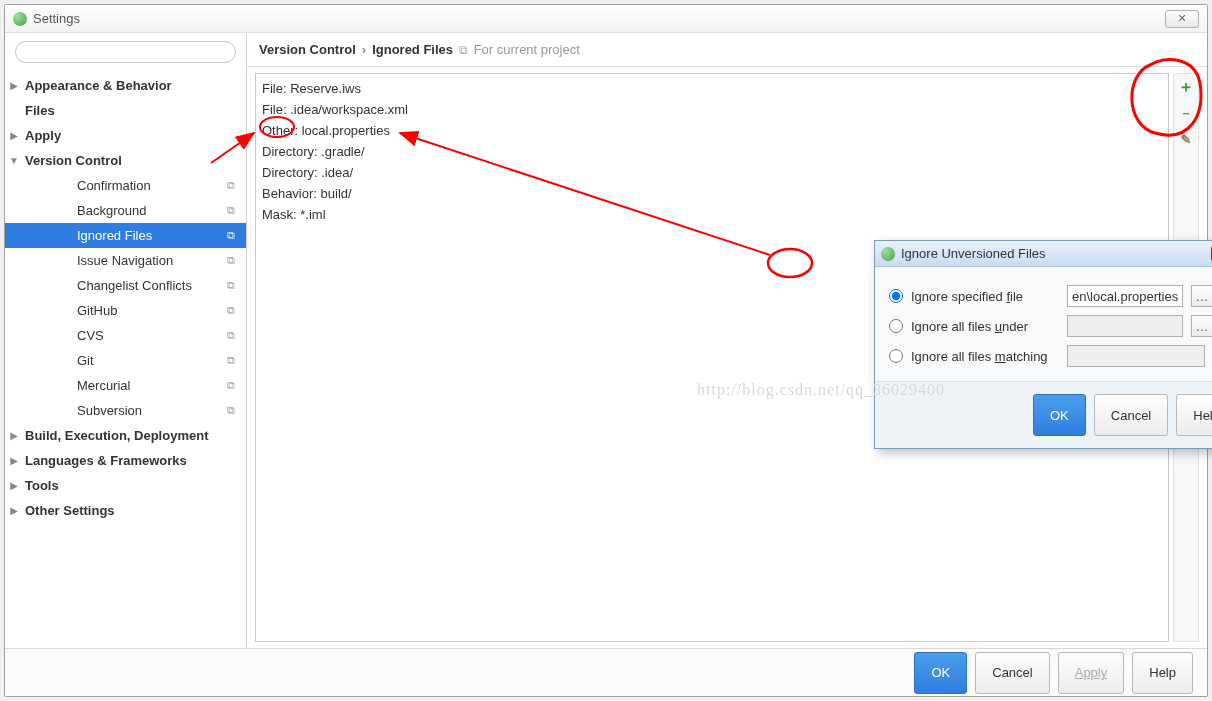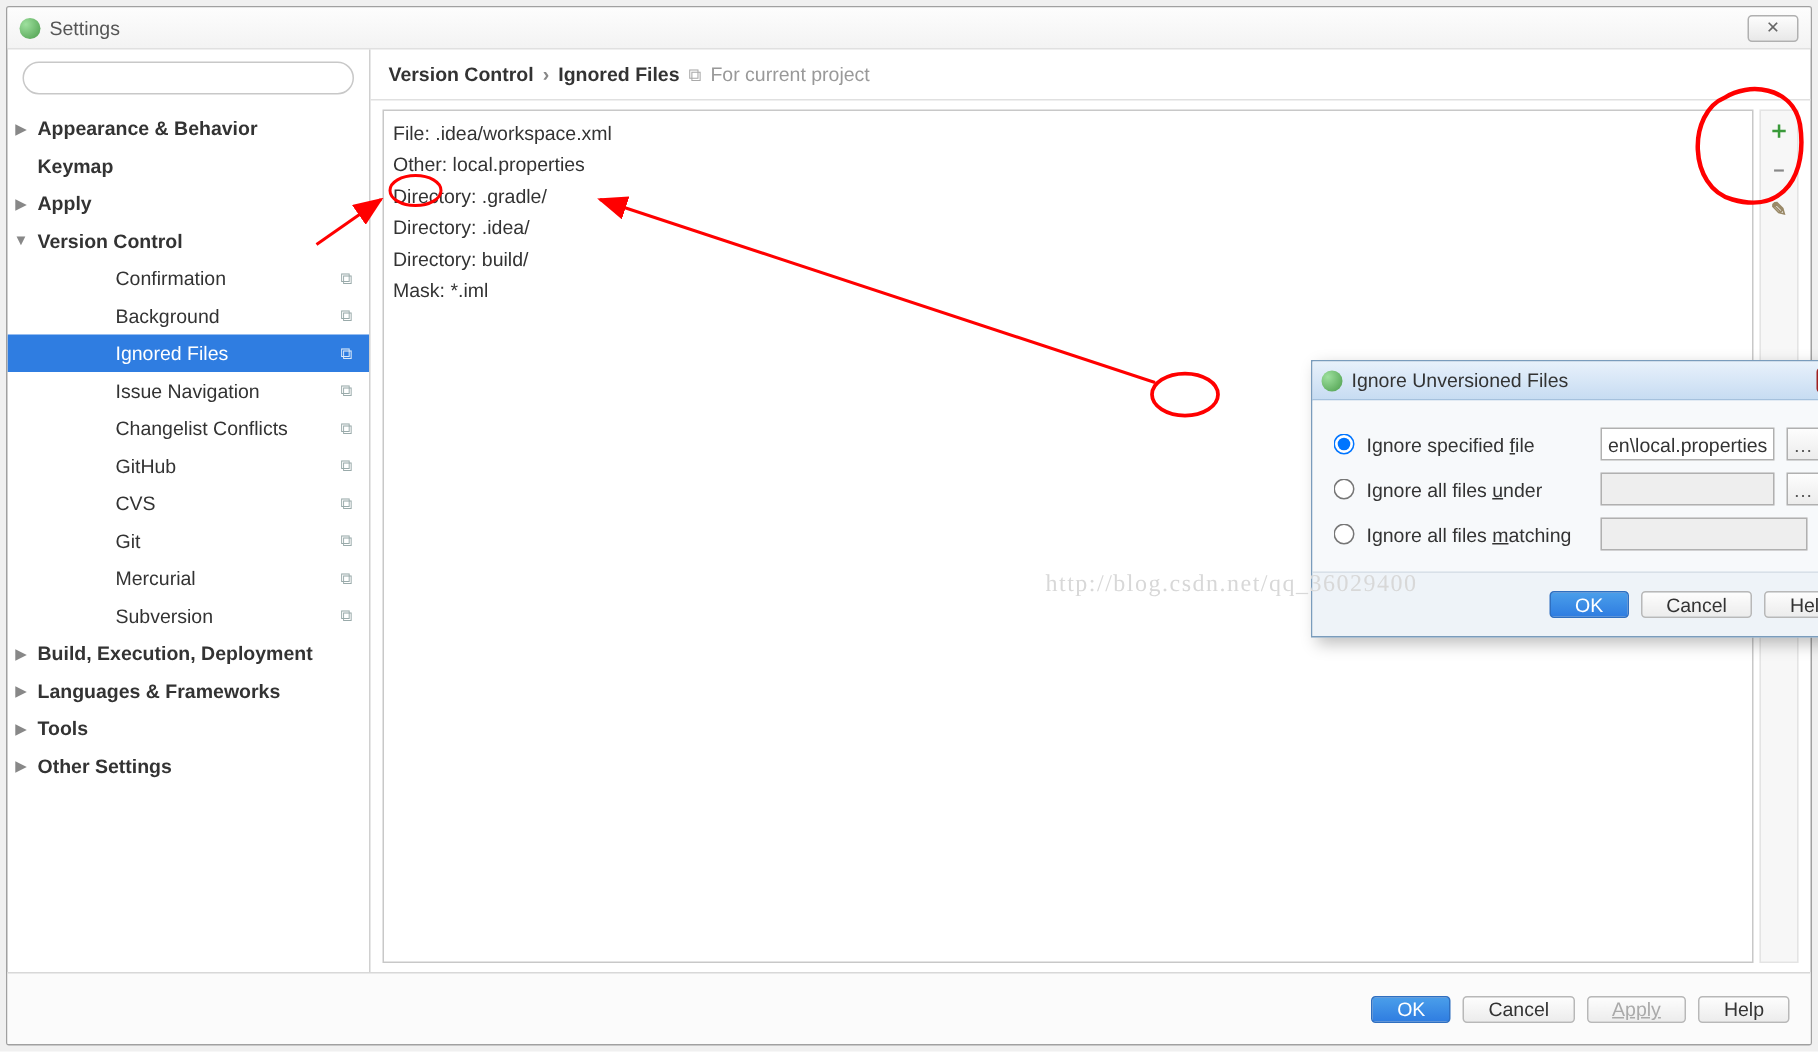--- a/index.html
+++ b/index.html
@@ -42,21 +42,21 @@
 .content { flex:1; display:flex; }
 .list-pane { flex:1; border: 1px solid #c8c8c8; margin:6px 2px 6px 8px; background:#fff; padding:4px 6px; position:relative; }
 .list-pane .row { line-height: 21px; color:#333; }
 
 .toolbar { width: 26px; margin: 6px 8px 6px 2px; background:#f7f7f7; border:1px solid #e4e4e4; display:flex; flex-direction:column; align-items:center; padding-top:4px; gap:8px; }
 .tool-btn { width:18px; height:18px; display:flex; align-items:center; justify-content:center; color:#888; font-weight:bold; }
 .tool-btn.add { color:#3a9a3a; font-size:16px; }
 .tool-btn.edit { color:#998866; }
 
 .footer { height: 48px; border-top: 1px solid #d8d8d8; display:flex; align-items:center; justify-content:flex-end; padding: 0 14px; gap:8px; background:#fbfbfb; }
-.btn { height:18px; padding: 0 16px; border:1px solid #b8b8b8; border-radius:3px; background: linear-gradient(#fdfdfd,#ececec); color:#333; display:flex;align-items:center; }
+.btn { height:42px; padding: 0 16px; border:1px solid #b8b8b8; border-radius:3px; background: linear-gradient(#fdfdfd,#ececec); color:#333; display:flex;align-items:center; }
 .btn.primary { background: linear-gradient(#4a9eea,#2f7de1); color:#fff; border-color:#2f6fc0; }
 .btn.disabled { color:#aaa;text-decoration:underline; }
 
 
 .dialog { position:absolute; left:627px; top:207px; width:378px; background:#f1f5f8; border:1px solid #7a9cbc; box-shadow: 4px 4px 10px rgba(0,0,0,0.25); }
 .dlg-title { height:26px; background: linear-gradient(#e8f1fb,#c7dcf2); border-bottom:1px solid #a5c1dd; display:flex; align-items:center; padding:0 6px; gap:6px; }
 .dlg-title .app-icon { width:14px; height:14px; background: radial-gradient(circle at 30% 30%, #9ee09e, #4a9c4a); border-radius:50%; }
 .dlg-title .t { color:#333; flex:1; }
 .dlg-close { width:34px; height:17px; background: linear-gradient(#e06060,#c03030); border:1px solid #a02020; border-radius:3px; display:flex;align-items:center;justify-content:center;color:#fff; font-size:10px; font-weight:bold; }
 .dlg-body { padding: 14px 14px 10px; background:#f7f9fb; }
@@ -90,21 +90,21 @@
         <span class="search-icon">⌕</span>
         <input class="search" placeholder="" style="">
       </div>
       <div class="tree" id="tree">
           <div class="tree-item bold">
             <span class="caret">▶</span>
             <span class="lbl">Appearance &amp; Behavior</span>
           </div>
           <div class="tree-item bold">
             <span class="caret blank">▶</span>
-            <span class="lbl">Keymap</span>
+            <span class="lbl">Files</span>
           </div>
           <div class="tree-item bold">
             <span class="caret">▶</span>
             <span class="lbl">Apply</span>
           </div>
           <div class="tree-item bold">
             <span class="caret">▼</span>
             <span class="lbl">Version Control</span>
           </div>
           <div class="tree-item indent2">
@@ -180,25 +180,26 @@
       <div class="breadcrumb">
         <span class="bc">Version Control</span>
         <span class="sep">›</span>
         <span class="bc">Ignored Files</span>
         <span class="scope-icon">⧉</span>
         <span class="scope">For current project</span>
       </div>
 
       <div class="content">
         <div class="list-pane" id="list-pane">
+            <div class="row">File: Reserve.iws</div>
             <div class="row">File: .idea/workspace.xml</div>
             <div class="row">Other: local.properties</div>
             <div class="row">Directory: .gradle/</div>
             <div class="row">Directory: .idea/</div>
-            <div class="row">Directory: build/</div>
+            <div class="row">Behavior: build/</div>
             <div class="row">Mask: *.iml</div>
           </div>
         <div class="toolbar">
           <span class="tool-btn add">＋</span>
           <span class="tool-btn">−</span>
           <span class="tool-btn edit">✎</span>
         </div>
       </div>
 
       <div class="dialog">

